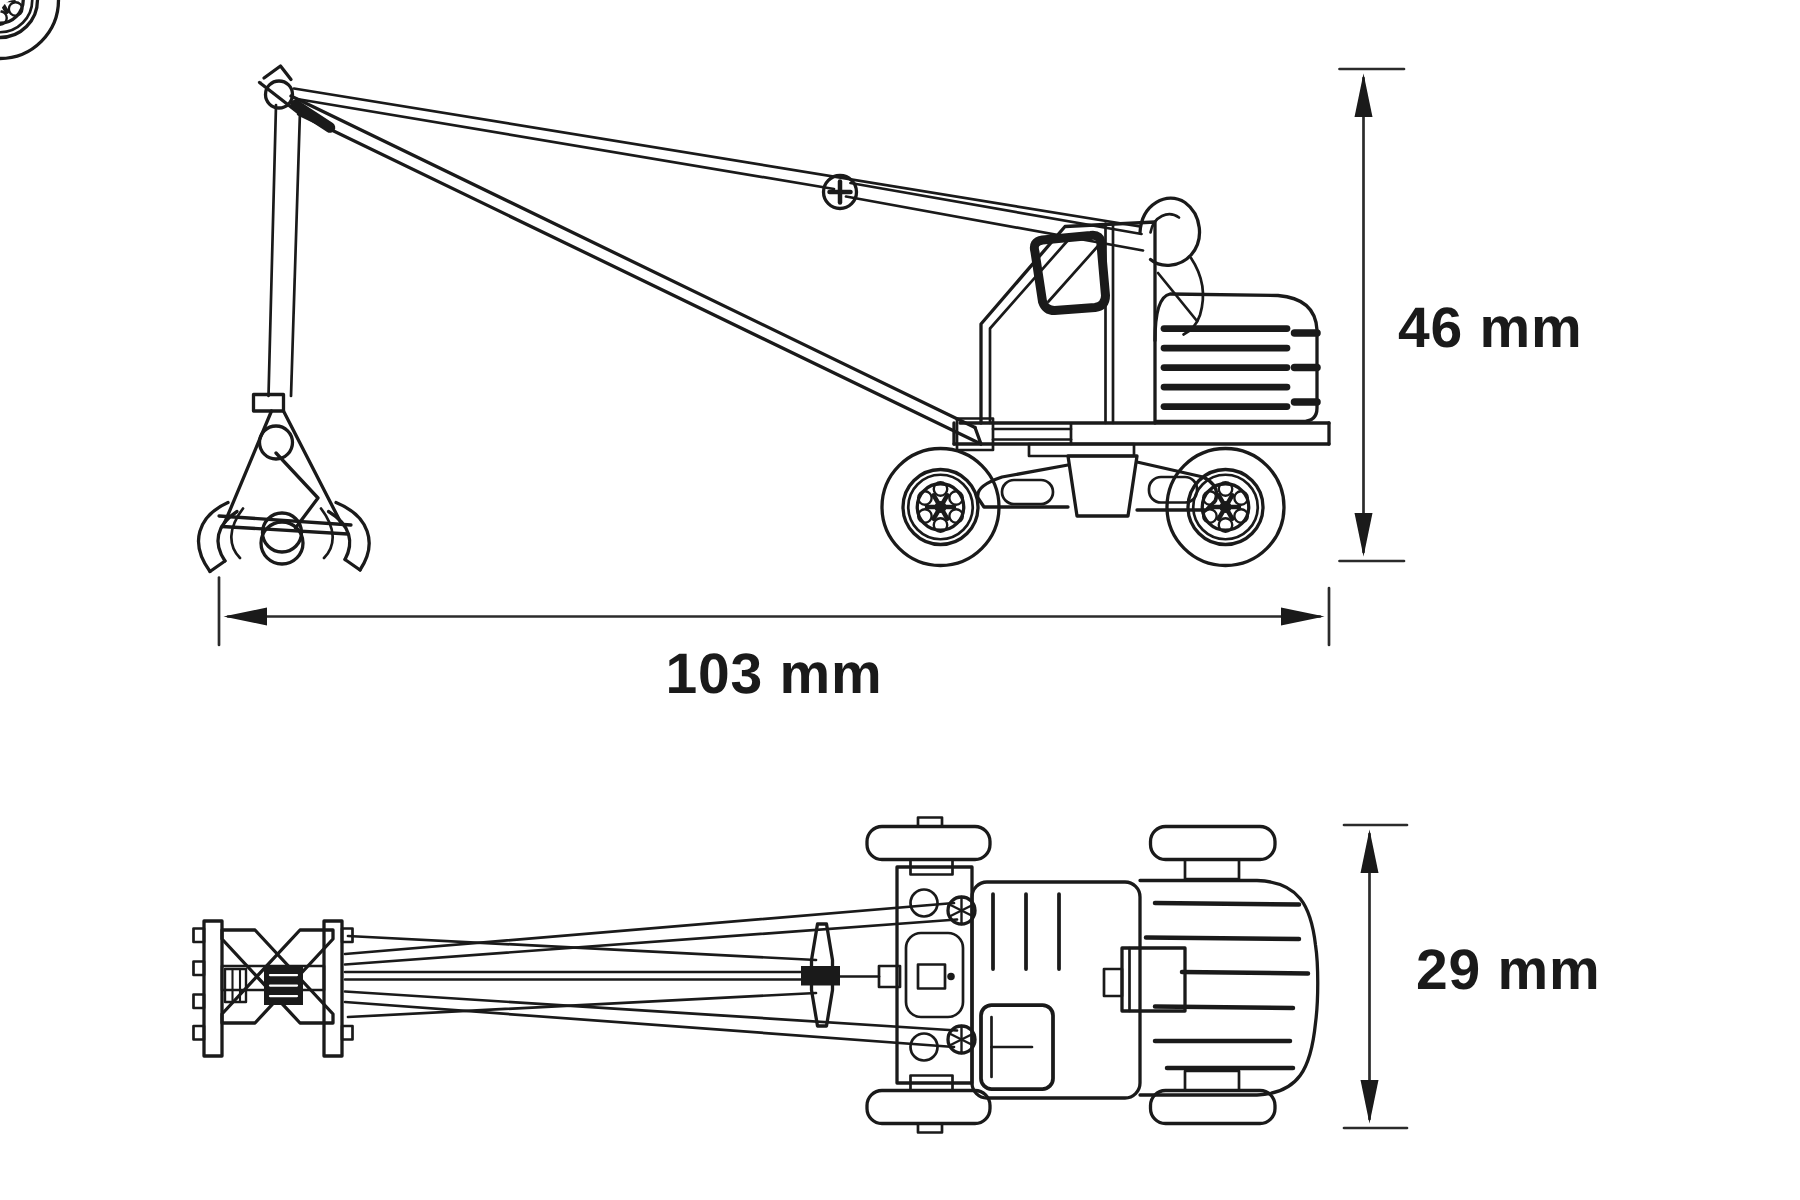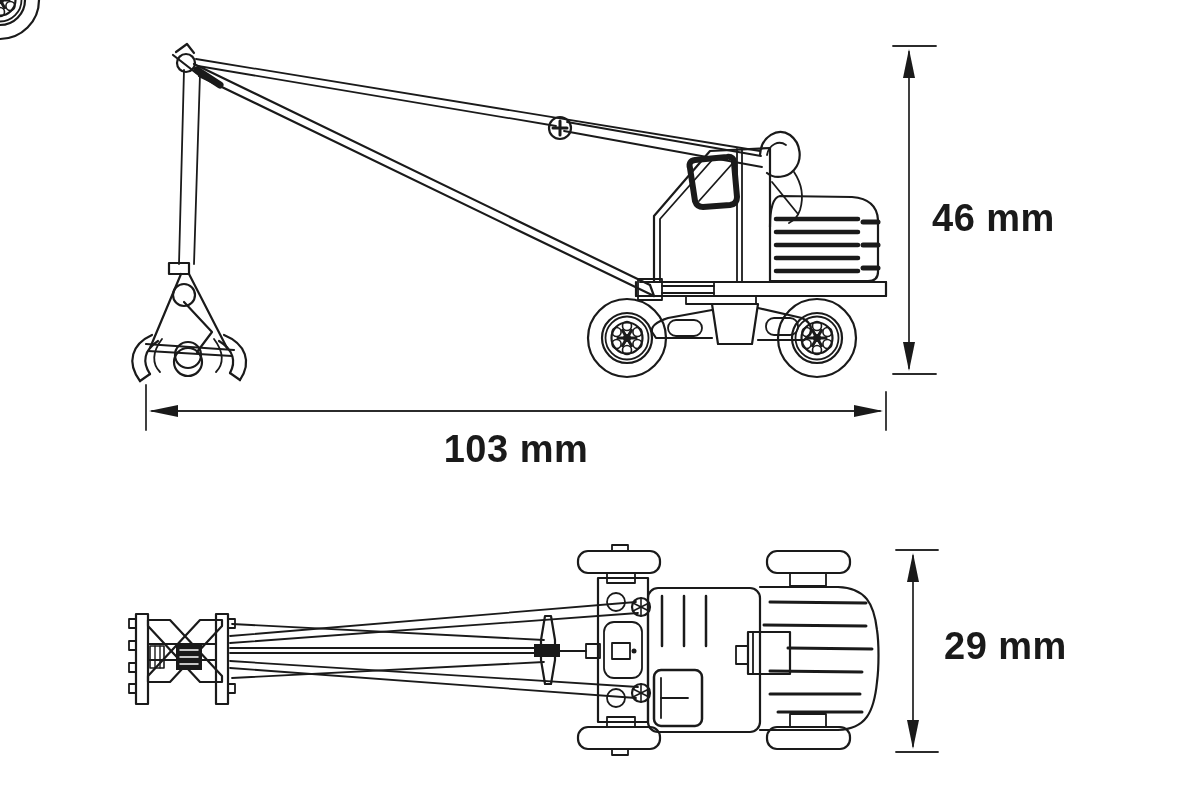--- a/index.html
+++ b/index.html
@@ -2,20 +2,21 @@
 <html><head>
 <meta charset="utf-8">
 <style>
   html,body{margin:0;padding:0;background:#fff;}
   .canvas{
     position:relative;
     width:1200px;height:800px;
     background:#ffffff;
     font-family:"Liberation Sans", sans-serif;
     overflow:hidden;
+    border-radius:10px;
   }
   svg{display:block;}
   .dim-text{
     font-family:"Liberation Sans", sans-serif;
     font-size:38px;
     font-weight:600;
     fill:#1a1a1a;
     letter-spacing:0.5px;
   }
 </style>

